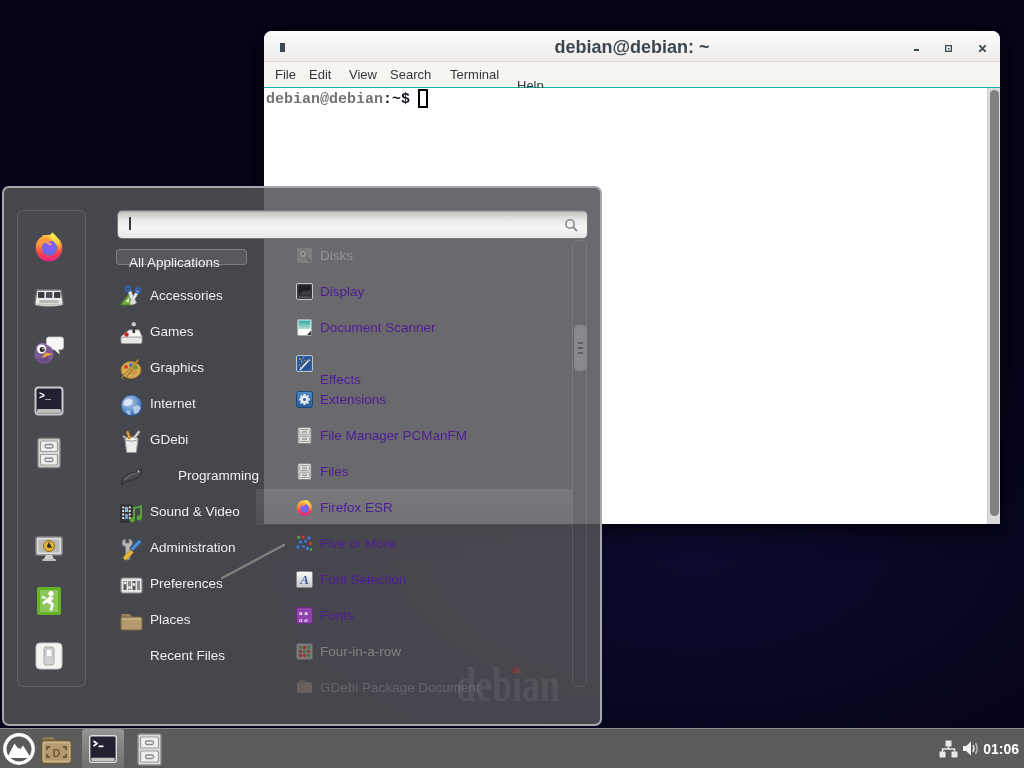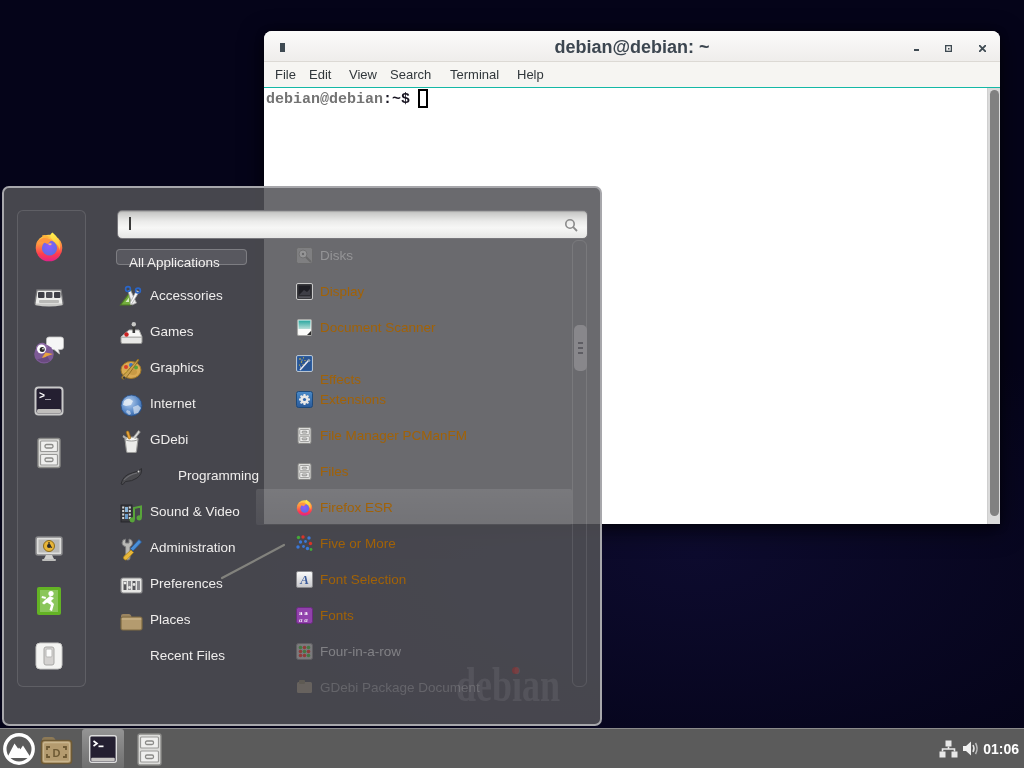--- a/index.html
+++ b/index.html
@@ -68,21 +68,21 @@
   #searchcursor { left:11px; top:6px; width:1.5px; height:13px; background:#3a3a3a; }
   #allapps {
     left:112px; top:61px; width:131px; height:16px;
     background:rgba(255,255,255,0.10);
     border:1px solid rgba(255,255,255,0.22);
     border-radius:4px;
     color:#f2f0ef; font-size:13.5px;
     line-height:26px; padding-left:12px;
   }
   .cat { position:absolute; left:146px; font-size:13.5px; color:#efedec; }
-  .app { position:absolute; left:316px; font-size:13.5px; color:#a16207; }
+  .app { position:absolute; left:316px; font-size:13.5px; color:#4c1d95; }
   .dim { color:rgba(200,200,200,0.45); }
   .cicon { position:absolute; left:115px; width:25px; height:25px; }
   .aicon { position:absolute; left:292px; width:17px; height:17px; }
   #hirow {
     left:252px; top:301px; width:316px; height:36px;
     background:linear-gradient(rgba(255,255,255,0.10), rgba(255,255,255,0.06));
     border-radius:2px;
   }
   #msb {
     left:568px; top:52px; width:15px; height:447px;
@@ -132,21 +132,21 @@
       <svg class="abs" style="left:715px;top:14px;" width="7" height="7">
         <path d="M0 0 L7 7 M7 0 L0 7" stroke="#3e4a52" stroke-width="1.8"></path>
       </svg>
     </div>
     <div class="abs" id="menubar">
       <span class="mi" style="left:11px;">File</span>
       <span class="mi" style="left:45px;">Edit</span>
       <span class="mi" style="left:85px;">View</span>
       <span class="mi" style="left:126px;">Search</span>
       <span class="mi" style="left:186px;">Terminal</span>
-      <span class="mi" style="left:253px;">Help</span>
+      <span class="mi" style="left:253px;margin-top:11px;">Help</span>
     </div>
     <div class="abs" id="tcontent">
       <div class="abs" id="prompt"><b>debian@debian</b><span>:~$</span></div>
       <div class="abs" id="cursor"></div>
       <div class="abs" id="tsb" style="top:0;">
         <div class="abs" id="tsbthumb"></div>
       </div>
     </div>
   </div>
 

